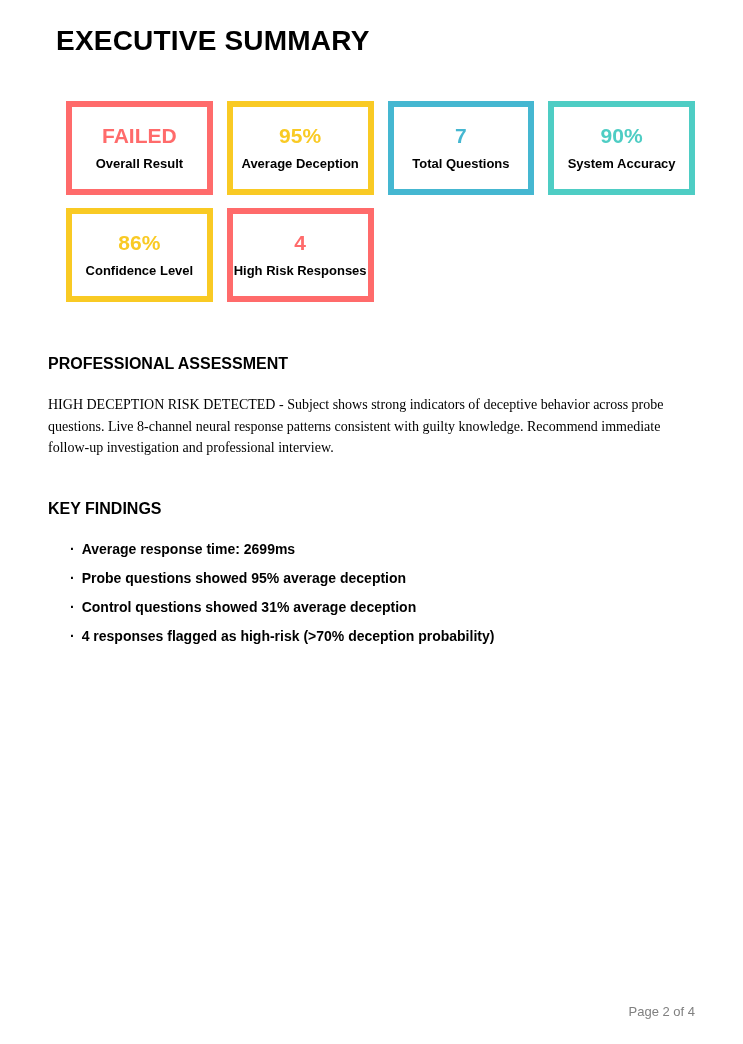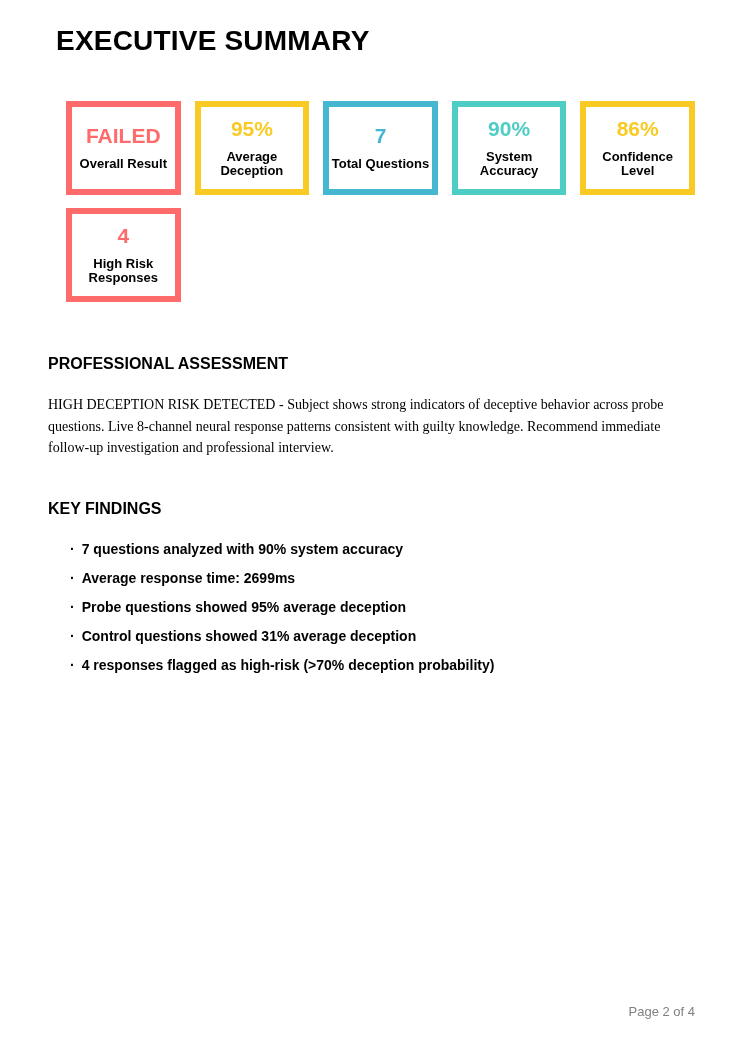--- a/index.html
+++ b/index.html
@@ -24,21 +24,21 @@
     margin: 8px;
     font-size: 28px;
     font-weight: bold;
     letter-spacing: 0.2px;
     line-height: 34px;
     color: #000000;
   }
   .stat-grid {
     margin-top: 43px;
     display: grid;
-    grid-template-columns: repeat(5, 1fr);
+    grid-template-columns: repeat(4, 1fr);
     column-gap: 14px;
     row-gap: 13px;
     padding-left: 18px;
   }
   .stat-card {
     box-sizing: border-box;
     height: 94px;
     border: 6px solid #cccccc;
     background: #ffffff;
     display: flex;
@@ -148,21 +148,20 @@
   </div>
 
   <div class="assessment-section">
     <h2 class="section-heading">PROFESSIONAL ASSESSMENT</h2>
     <p class="assessment-body">HIGH DECEPTION RISK DETECTED - Subject shows strong indicators of deceptive behavior across probe questions. Live 8-channel neural response patterns consistent with guilty knowledge. Recommend immediate follow-up investigation and professional interview.</p>
   </div>
 
   <div class="findings-section">
     <h2 class="section-heading">KEY FINDINGS</h2>
     <ul class="findings-list">
-      <li class="finding-item">7 questions analyzed with 90% system accuracy</li>
       <li class="finding-item">Average response time: 2699ms</li>
       <li class="finding-item">Probe questions showed 95% average deception</li>
       <li class="finding-item">Control questions showed 31% average deception</li>
       <li class="finding-item">4 responses flagged as high-risk (&gt;70% deception probability)</li>
     </ul>
   </div>
 
   <div class="page-footer">Page 2 of 4</div>
 
 </div>

